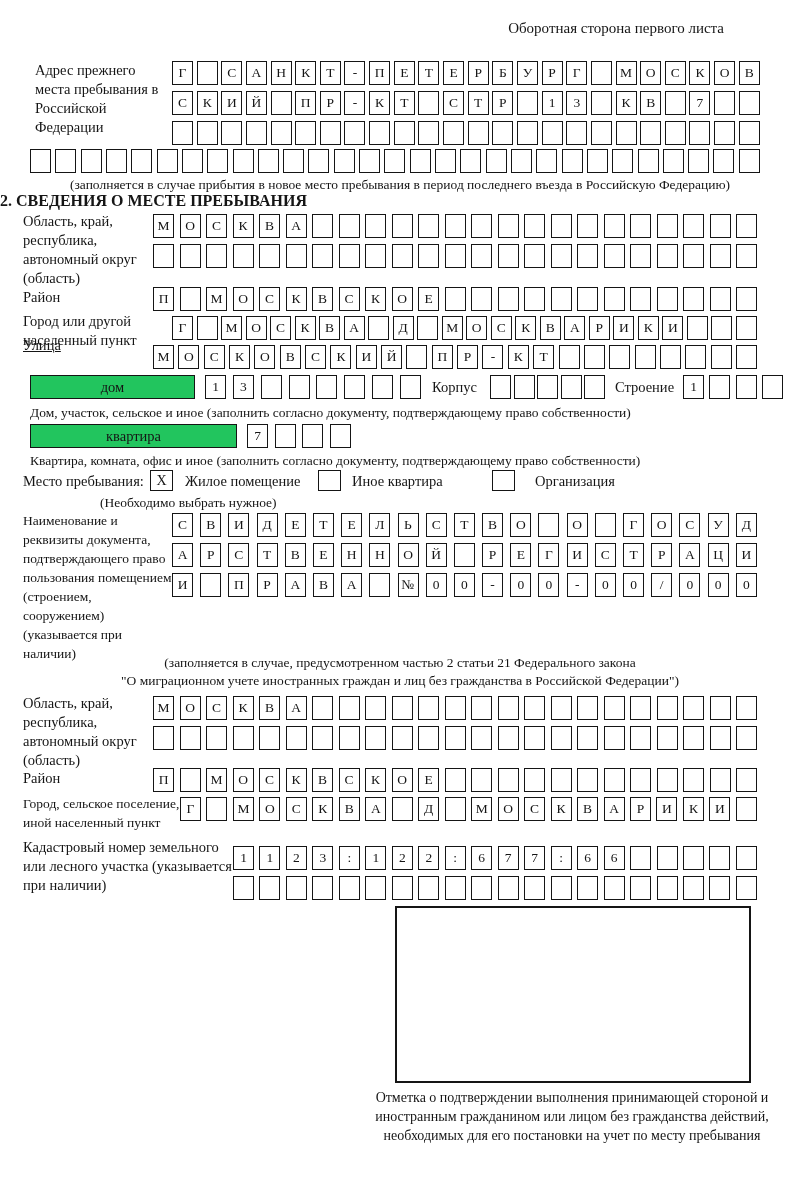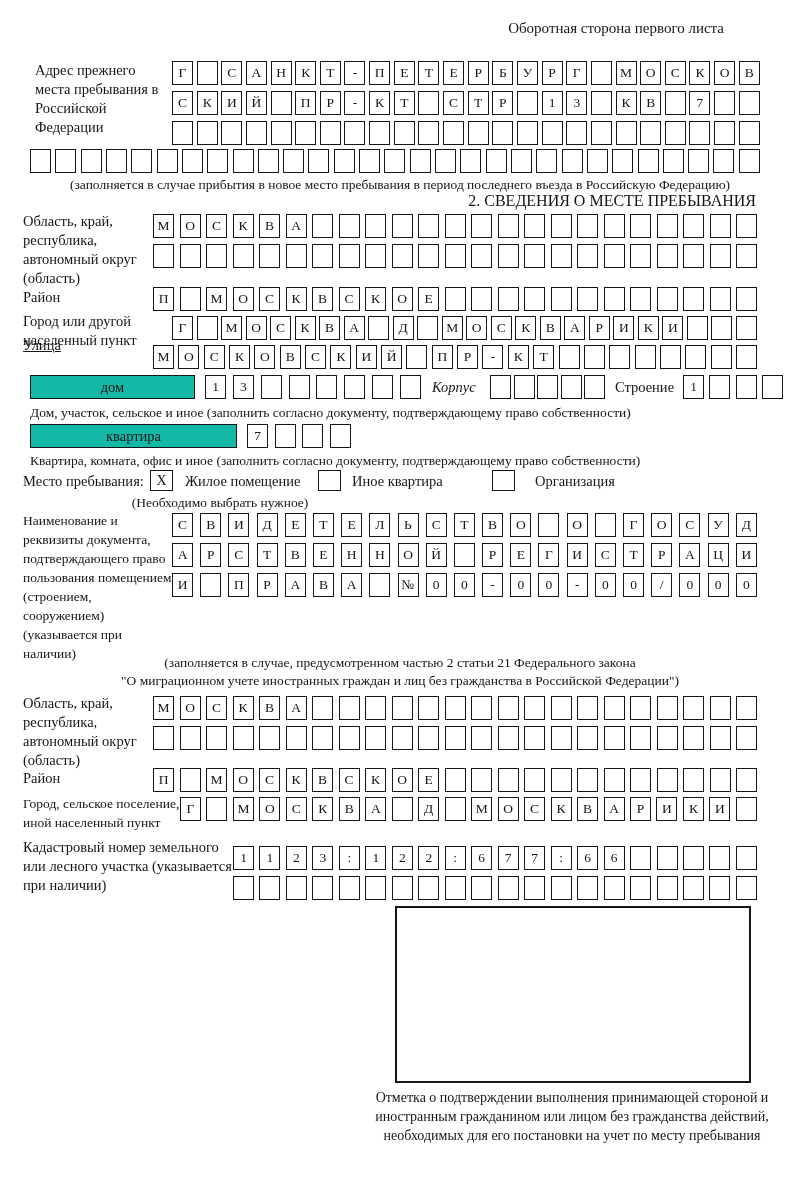--- a/index.html
+++ b/index.html
@@ -3,27 +3,27 @@
 <meta charset="utf-8">
 <style>
   html,body{margin:0;padding:0;background:#fff;}
   #page{position:relative;width:800px;height:1180px;background:#fff;color:#151515;
         font-family:"Liberation Serif",serif;overflow:hidden;}
   .abs{position:absolute;}
   .lbl{position:absolute;font-size:14.5px;line-height:19px;}
   .lbl-sm{position:absolute;font-size:13.5px;line-height:19px;}
   .cap{position:absolute;font-size:13.5px;line-height:17px;}
   .cap-center{position:absolute;left:0;width:800px;text-align:center;font-size:13.5px;line-height:17px;}
-  .title{position:absolute;left:0;width:756px;text-align:right;font-weight:normal;}
+  .title{position:absolute;left:0;width:756px;text-align:left;font-weight:bold;}
   .grid{position:absolute;display:flex;justify-content:space-between;}
   .cell{width:21px;height:24px;box-sizing:border-box;border:1.5px solid #151515;
         display:flex;align-items:center;justify-content:center;
         font-size:13.5px;font-family:"Liberation Serif",serif;background:#fff;flex:none;}
   .fieldbox{position:absolute;height:24px;box-sizing:border-box;border:1.5px solid #151515;
-        display:flex;align-items:center;justify-content:center;font-size:14.5px;background:#14b8a6;}
+        display:flex;align-items:center;justify-content:center;font-size:14.5px;background:#22c55e;}
   .cb{position:absolute;width:23px;height:21px;box-sizing:border-box;border:1.5px solid #151515;
         display:flex;align-items:center;justify-content:center;font-size:14px;background:#fff;}
   .bigbox{position:absolute;box-sizing:border-box;border:2px solid #151515;background:#fff;}
 </style>
 </head>
 <body>
 
 <div id="page">
 
   <div class="abs" style="top:20px;right:76px;font-size:15px;">Оборотная сторона первого листа</div>
@@ -281,21 +281,21 @@
   <div class="grid" style="left:205px;top:375px;width:216px;">
       <span class="cell">1</span>
       <span class="cell">3</span>
       <span class="cell"></span>
       <span class="cell"></span>
       <span class="cell"></span>
       <span class="cell"></span>
       <span class="cell"></span>
       <span class="cell"></span>
     </div>
-  <div class="lbl" style="left:432px;top:378px;font-style:italic;">Корпус</div>
+  <div class="lbl" style="left:432px;top:378px;">Корпус</div>
   <div class="grid" style="left:490px;top:375px;width:115px;">
       <span class="cell"></span>
       <span class="cell"></span>
       <span class="cell"></span>
       <span class="cell"></span>
       <span class="cell"></span>
     </div>
   <div class="lbl" style="left:615px;top:378px;">Строение</div>
   <div class="grid" style="left:683px;top:375px;width:100px;">
       <span class="cell">1</span>
@@ -314,21 +314,21 @@
     </div>
   <div class="cap" style="left:30px;top:452px;">Квартира, комната, офис и иное (заполнить согласно документу, подтверждающему право собственности)</div>
 
   <div class="lbl" style="left:23px;top:472px;">Место пребывания:</div>
   <div class="cb" style="left:150px;top:470px;">X</div>
   <div class="lbl" style="left:185px;top:472px;">Жилое помещение</div>
   <div class="cb" style="left:318px;top:470px;"></div>
   <div class="lbl" style="left:352px;top:472px;">Иное квартира</div>
   <div class="cb" style="left:492px;top:470px;"></div>
   <div class="lbl" style="left:535px;top:472px;">Организация</div>
-  <div class="cap" style="left:100px;top:494px;width:240px;text-align:center;">(Необходимо выбрать нужное)</div>
+  <div class="cap" style="left:100px;top:494px;width:240px;">(Необходимо выбрать нужное)</div>
 
   <div class="lbl-sm" style="left:23px;top:511px;width:150px;">Наименование и реквизиты документа, подтверждающего право пользования помещением (строением, сооружением) (указывается при наличии)</div>
   <div class="grid" style="left:172px;top:513px;width:585px;">
       <span class="cell">С</span>
       <span class="cell">В</span>
       <span class="cell">И</span>
       <span class="cell">Д</span>
       <span class="cell">Е</span>
       <span class="cell">Т</span>
       <span class="cell">Е</span>

